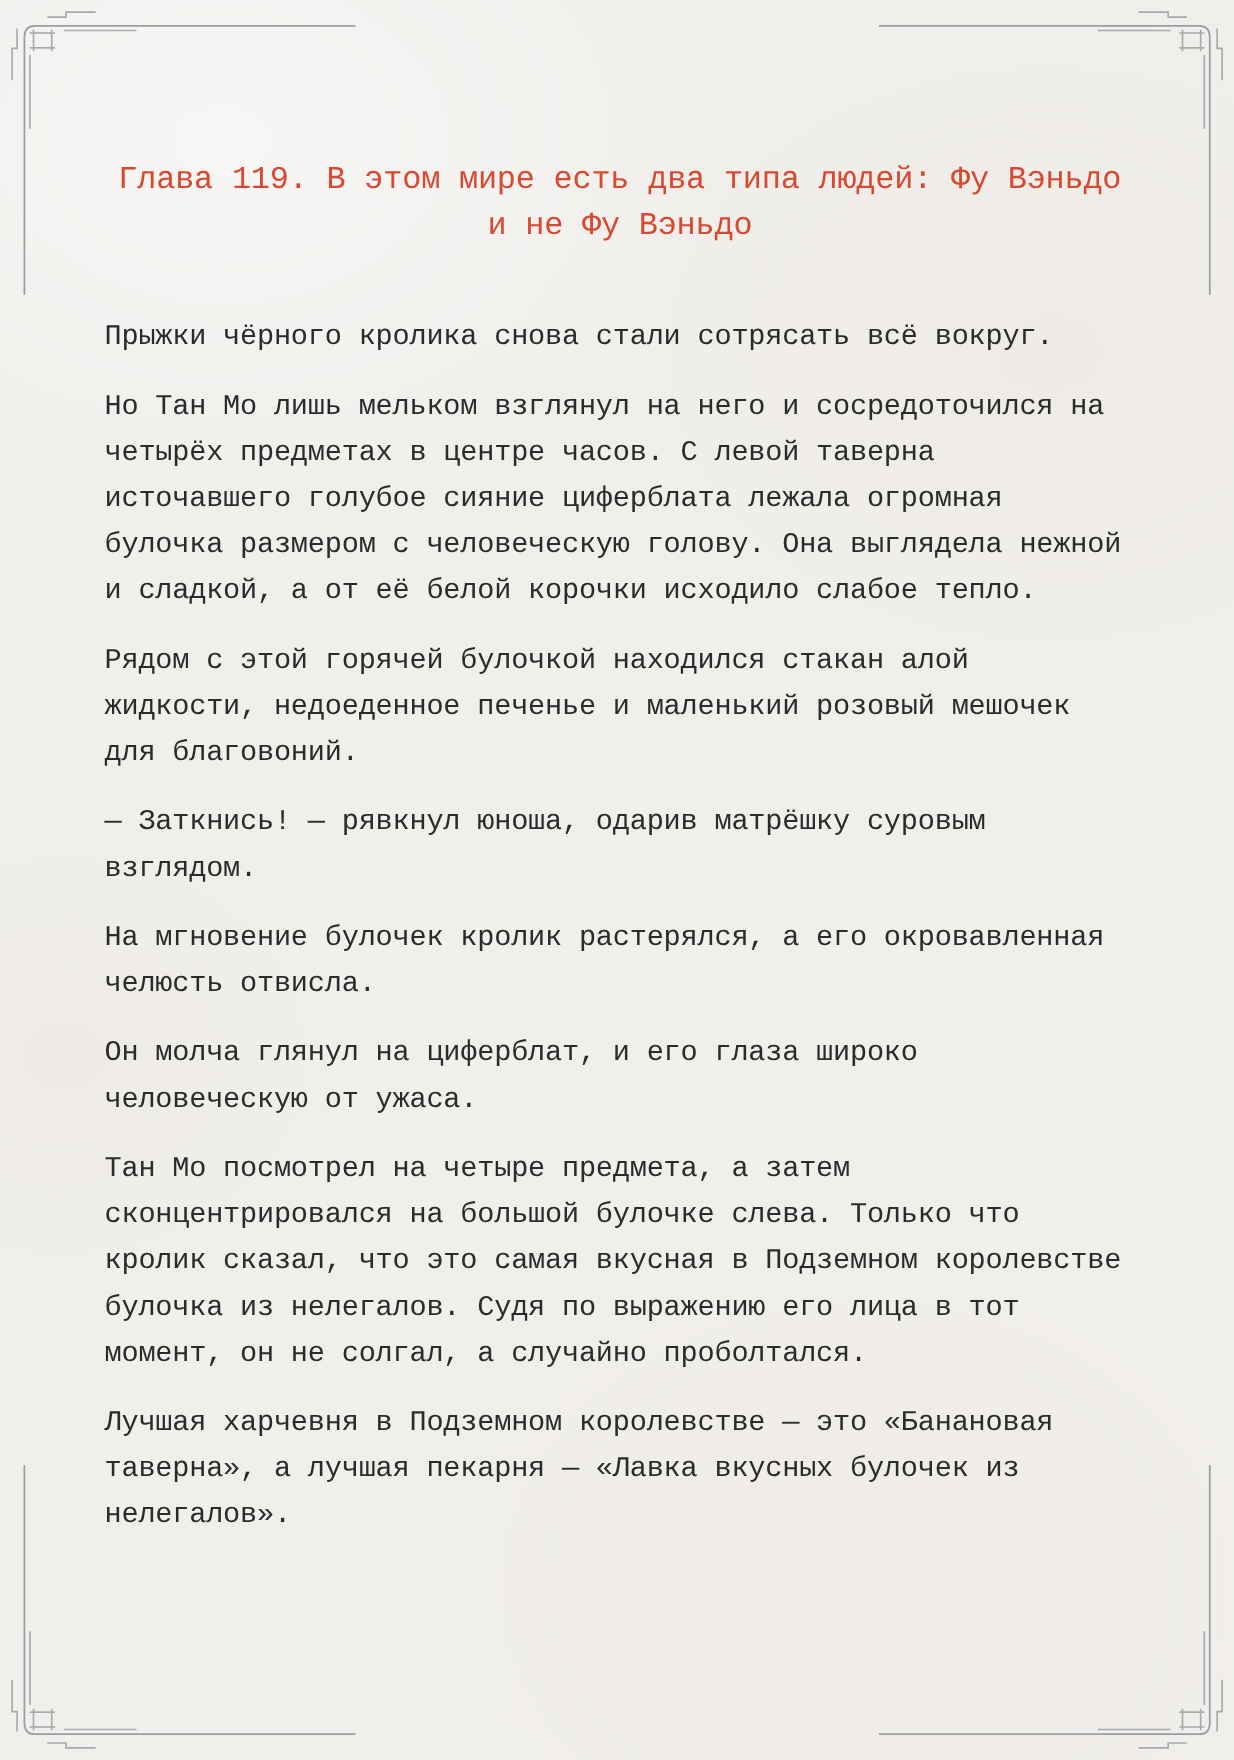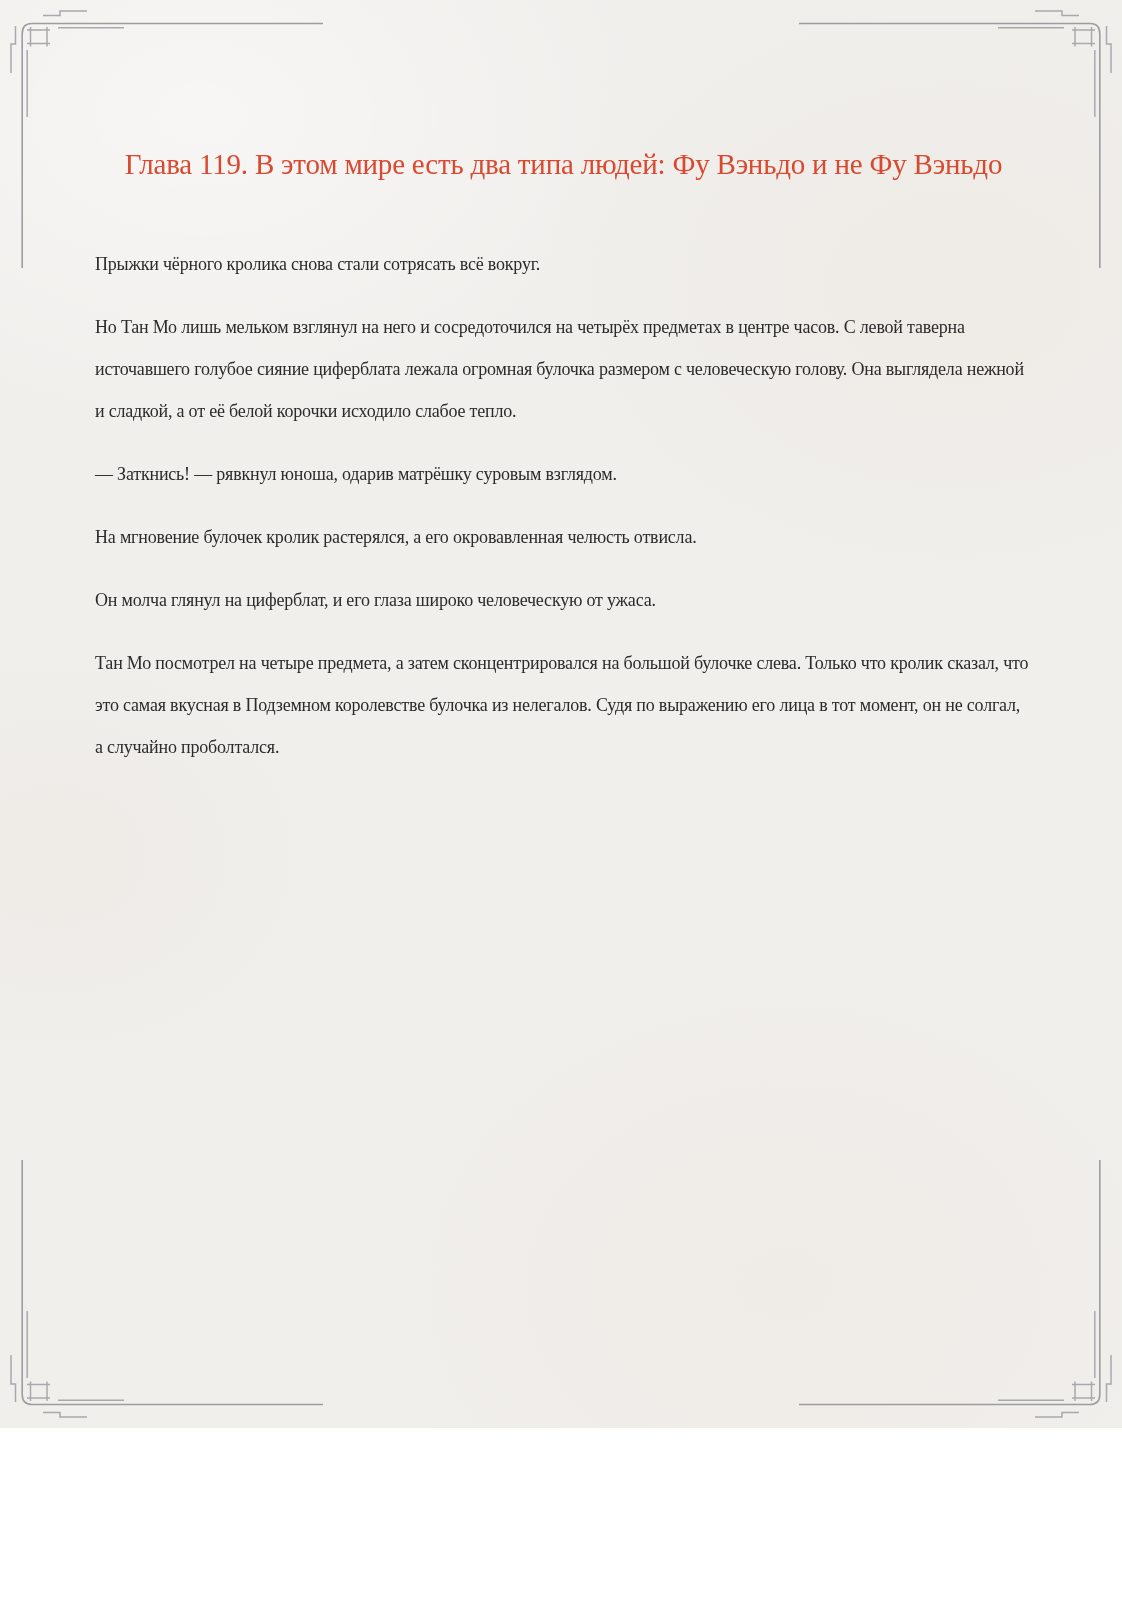--- a/index.html
+++ b/index.html
@@ -2,29 +2,29 @@
 <html><head>
 <meta charset="utf-8">
 <style>
   html, body {
     margin: 0;
     padding: 0;
   }
   .page {
     position: relative;
     width: 1122px;
-    height: 1428px;
+    height: 1600px;
     overflow: hidden;
     background-color: #f1efec;
     background-image:
       radial-gradient(ellipse 700px 500px at 18% 8%, rgba(255,255,255,0.45), rgba(255,255,255,0) 65%),
       radial-gradient(ellipse 800px 600px at 85% 20%, rgba(233,229,221,0.35), rgba(233,229,221,0) 60%),
       radial-gradient(ellipse 900px 700px at 70% 90%, rgba(236,232,225,0.40), rgba(236,232,225,0) 60%),
       radial-gradient(ellipse 500px 400px at 5% 60%, rgba(231,227,219,0.30), rgba(231,227,219,0) 60%);
-    font-family: Liberation Serif, serif;
+    font-family: Liberation Mono, monospace;
   }
 
   
   .corner {
     position: absolute;
     width: 340px;
     height: 290px;
     pointer-events: none;
   }
   .corner.tl { top: 0; left: 0; }
@@ -42,21 +42,21 @@
     margin: 0 0 58px 0;
     font-size: 29px;
     font-weight: 400;
     line-height: 42px;
     text-align: center;
     color: #d8492f;
     letter-spacing: -0.2px;
   }
   .paragraphs p {
     margin: 0 0 21px 0;
-    font-size: 18px;
+    font-size: 26px;
     font-weight: 400;
     line-height: 42px;
     color: #2b2b2b;
     letter-spacing: -0.2px;
   }
 </style>
 </head>
 <body>
 
 <div class="page">
@@ -123,20 +123,22 @@
       <path d="M 30.5 27 L 30.5 46.5"></path>
       <path d="M 47 27 L 47 46.5"></path>
     </g>
   </svg>
 
   <div class="content">
     <h1 class="chapter-title">Глава 119. В этом мире есть два типа людей: Фу Вэньдо и не Фу Вэньдо</h1>
     <div class="paragraphs">
       <p>Прыжки чёрного кролика снова стали сотрясать всё вокруг.</p>
       <p>Но Тан Мо лишь мельком взглянул на него и сосредоточился на четырёх предметах в центре часов. С левой таверна источавшего голубое сияние циферблата лежала огромная булочка размером с человеческую голову. Она выглядела нежной и сладкой, а от её белой корочки исходило слабое тепло.</p>
+      <p>Рядом с этой горячей булочкой находился стакан алой жидкости, недоеденное печенье и маленький розовый мешочек для благовоний.</p>
       <p>— Заткнись! — рявкнул юноша, одарив матрёшку суровым взглядом.</p>
       <p>На мгновение булочек кролик растерялся, а его окровавленная челюсть отвисла.</p>
       <p>Он молча глянул на циферблат, и его глаза широко человеческую от ужаса.</p>
       <p>Тан Мо посмотрел на четыре предмета, а затем сконцентрировался на большой булочке слева. Только что кролик сказал, что это самая вкусная в Подземном королевстве булочка из нелегалов. Судя по выражению его лица в тот момент, он не солгал, а случайно проболтался.</p>
+      <p>Лучшая харчевня в Подземном королевстве — это «Банановая таверна», а лучшая пекарня — «Лавка вкусных булочек из нелегалов».</p>
     </div>
   </div>
 
 </div>
 
 </body></html>

